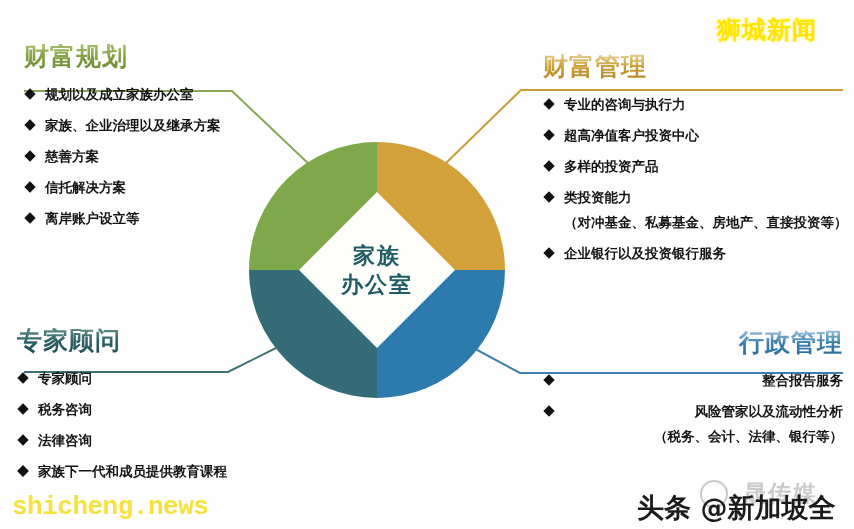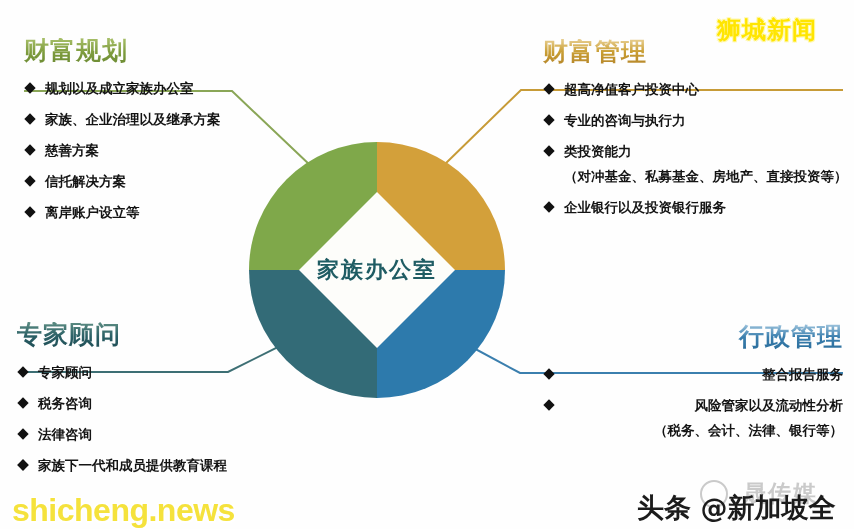--- a/index.html
+++ b/index.html
@@ -28,21 +28,21 @@
   }
   #wheel svg { display: block; }
 
   .center-label {
     position: absolute;
     left: 248px;
     top: 141px;
     width: 258px;
     height: 258px;
     display: flex;
-    flex-direction: row;
+    flex-direction: column;
     align-items: center;
     justify-content: center;
     pointer-events: none;
     text-align: right;
   }
   .center-label .cl-line {
     color: #1f5c63;
     font-family: "DejaVu Serif", "Liberation Serif", serif;
     font-weight: bold;
     font-size: 22px;
@@ -55,26 +55,26 @@
   #connectors {
     position: absolute;
     left: 0; top: 0;
     width: 854px; height: 529px;
     pointer-events: none;
   }
 
   
   .panel { position: absolute; }
   .panel-tl { left: 24px;  top: 38px;  width: 275px; }
-  .panel-tr { left: 543px; top: 39px;  width: 300px; }
+  .panel-tr { left: 543px; top: 48px;  width: 300px; }
   .panel-bl { left: 17px;  top: 322px; width: 275px; }
   .panel-br { left: 543px; top: 324px; width: 300px; text-align: right; }
 
   .panel h2 {
-    margin: 0 0 6px 0;
+    margin: 6px 0 6px 0;
     font-family: "DejaVu Serif", "Liberation Serif", serif;
     font-weight: bold;
     font-size: 25px;
     letter-spacing: 1px;
     line-height: 1.05;
     background-clip: text;
     -webkit-background-clip: text;
     color: transparent;
   }
   .panel-tl h2 { background-image: linear-gradient(180deg,#a8c06a 0%,#7e9c3e 55%,#6d8c34 100%); }
@@ -120,23 +120,23 @@
     font-weight: bold;
     font-size: 24px;
     letter-spacing: 1px;
     color: #ffe500;
     text-shadow: 1px 1px 0 #fff8b0, -1px -1px 0 #fff8b0,
                  1px -1px 0 #fff8b0, -1px 1px 0 #fff8b0;
   }
   .wm-bl {
     position: absolute;
     left: 12px; top: 492px;
-    font-family: Liberation Sans, sans-serif;
-    font-weight: bold;
-    font-size: 32px;
+    font-family: Liberation Mono, monospace;
+    font-weight: bold;
+    font-size: 26px;
     letter-spacing: -0.5px;
     color: #f5e23c;
     text-shadow: 1.5px 1.5px 0 #ffffff, -1.5px -1.5px 0 #ffffff,
                  1.5px -1.5px 0 #ffffff, -1.5px 1.5px 0 #ffffff;
   }
   .wm-br {
     position: absolute;
     left: 637px; top: 490px;
     font-family: "DejaVu Sans", "Liberation Sans", sans-serif;
     font-weight: bold;
@@ -202,22 +202,23 @@
       <li><span class="dia"></span><span>家族、企业治理以及继承方案</span></li>
       <li><span class="dia"></span><span>慈善方案</span></li>
       <li><span class="dia"></span><span>信托解决方案</span></li>
       <li><span class="dia"></span><span>离岸账户设立等</span></li>
     </ul>
   </div>
 
   <div class="panel panel-tr">
     <h2>财富管理</h2>
     <ul class="bullets">
+      <li><span class="dia"></span><span>专业的咨询与执行力</span></li>
       <li><span class="dia"></span><span>超高净值客户投资中心</span></li>
-      <li><span class="dia"></span><span>专业的咨询与执行力</span></li>
+      <li><span class="dia"></span><span>多样的投资产品</span></li>
       <li><span class="dia"></span><span>类投资能力</span></li>
       <li class="sub"><span>（对冲基金、私募基金、房地产、直接投资等）</span></li>
       <li><span class="dia"></span><span>企业银行以及投资银行服务</span></li>
     </ul>
   </div>
 
   <div class="panel panel-bl">
     <h2>专家顾问</h2>
     <ul class="bullets">
       <li><span class="dia"></span><span>专家顾问</span></li>

